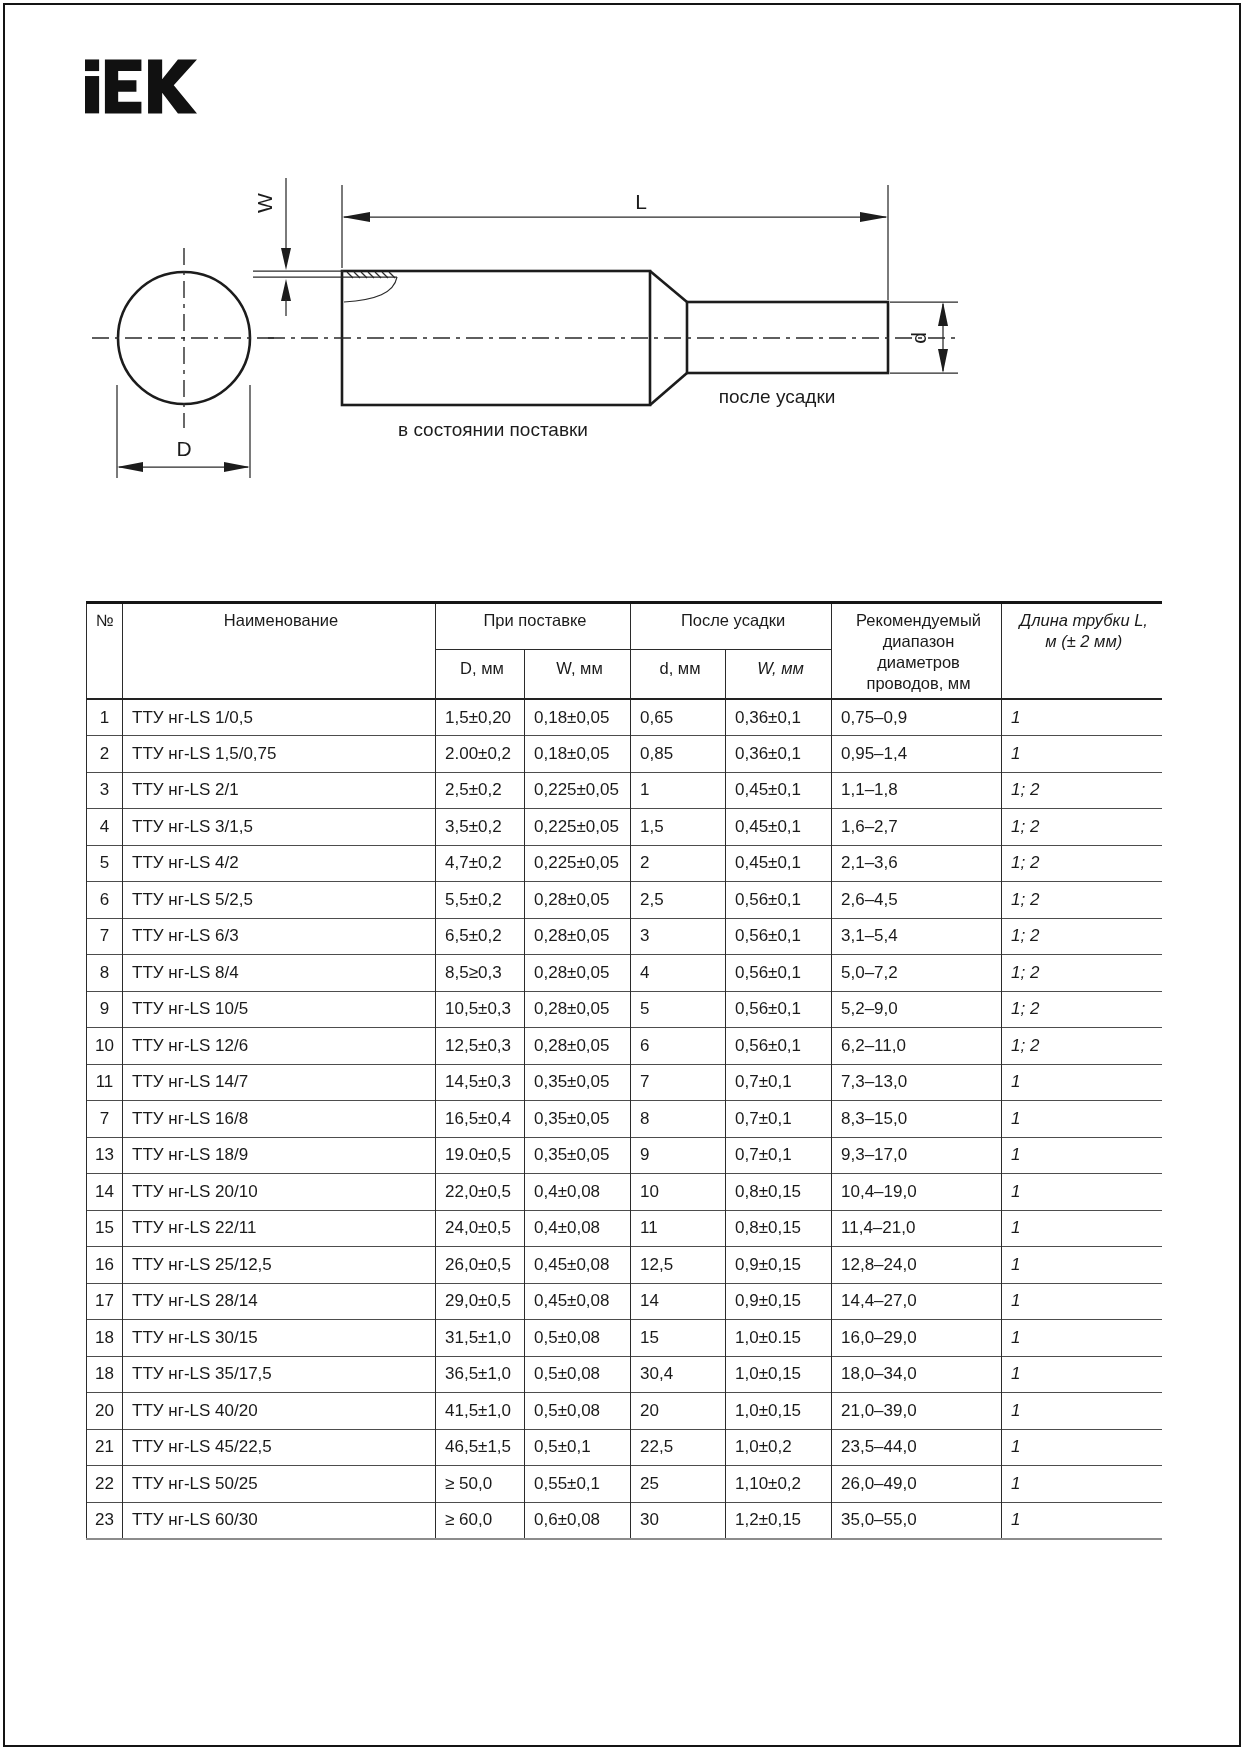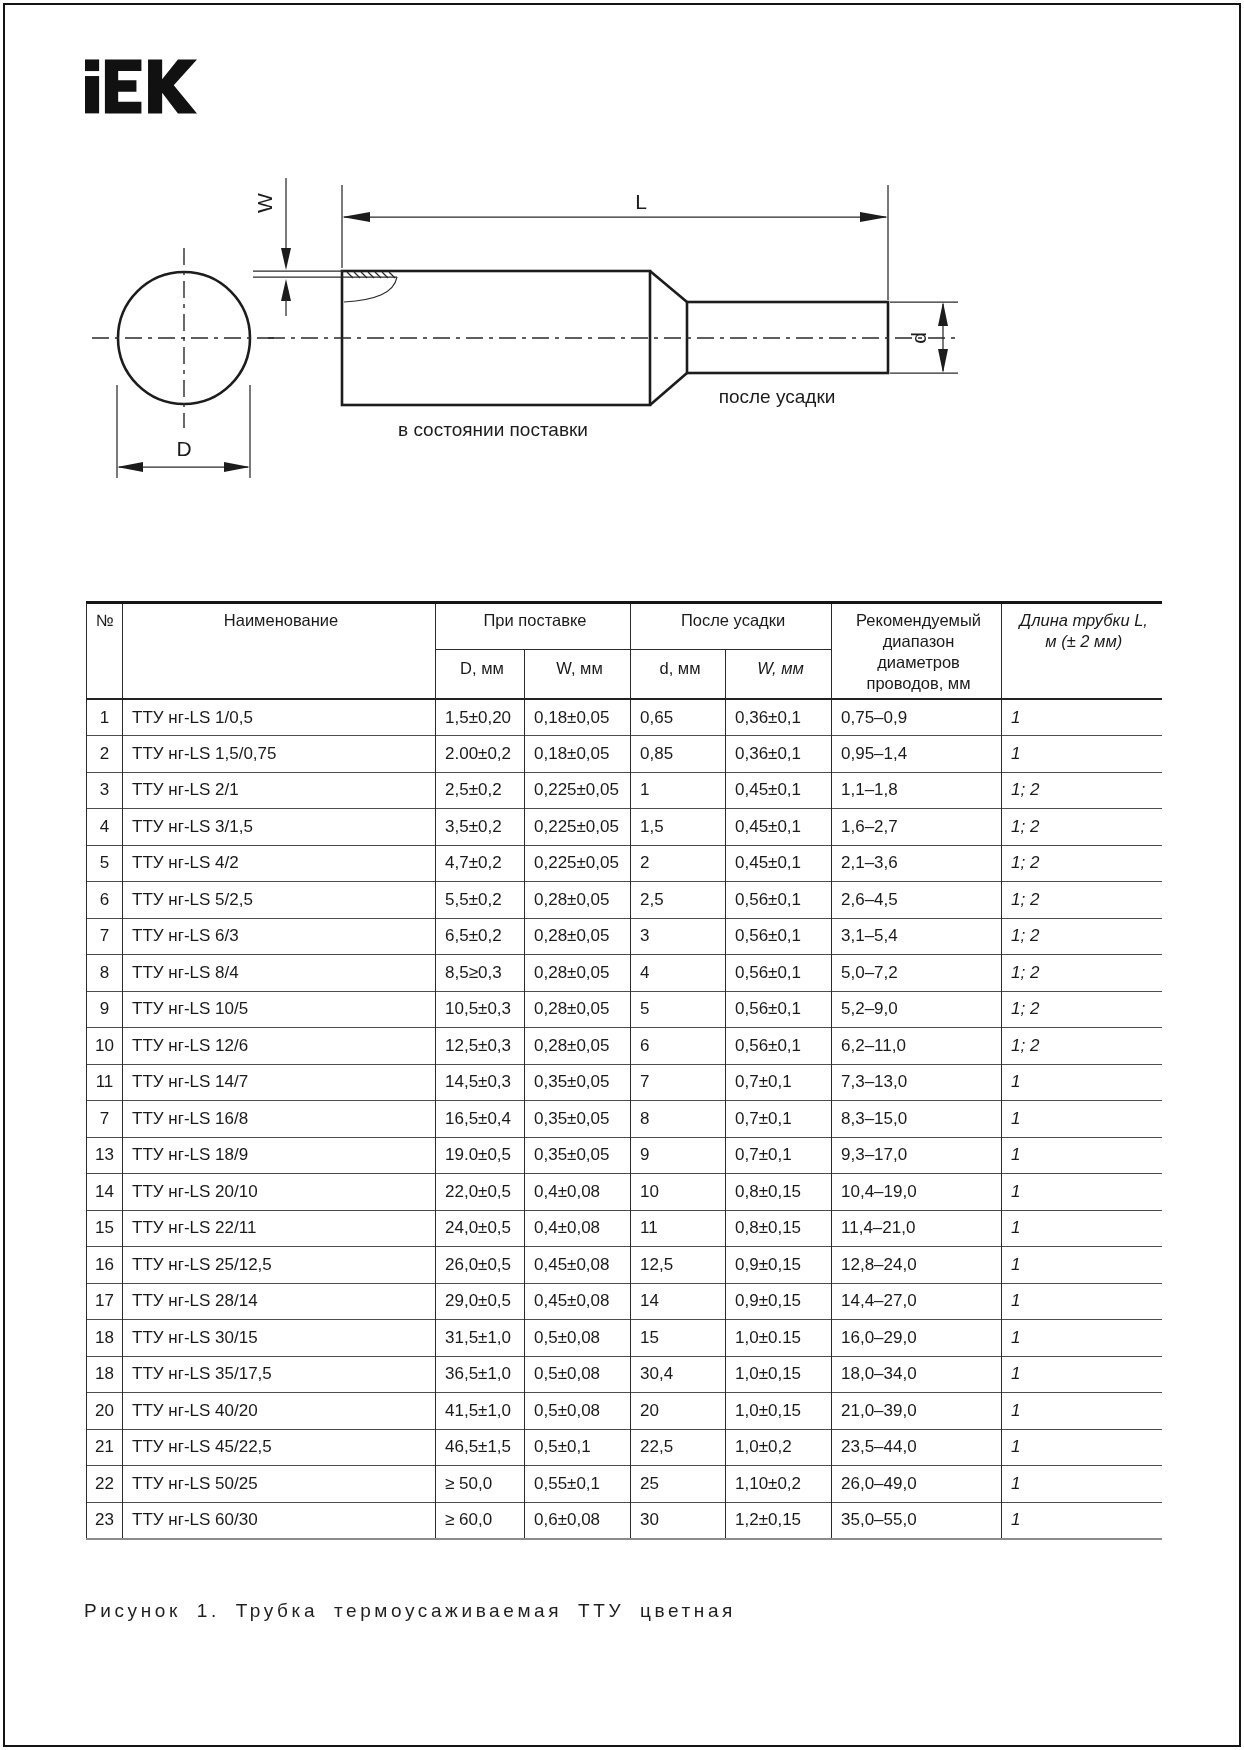--- a/index.html
+++ b/index.html
@@ -394,14 +394,13 @@
             <td>0,6±0,08</td>
             <td>30</td>
             <td>1,2±0,15</td>
             <td>35,0–55,0</td>
             <td>1</td>
           </tr>
         </tbody>
     </table>
   </div>
 
-  <div class="figure-caption">Рисунок 1. Трубка термоусаживаемая ТТУ цветная</div>
 </div>
 
 </body></html>

